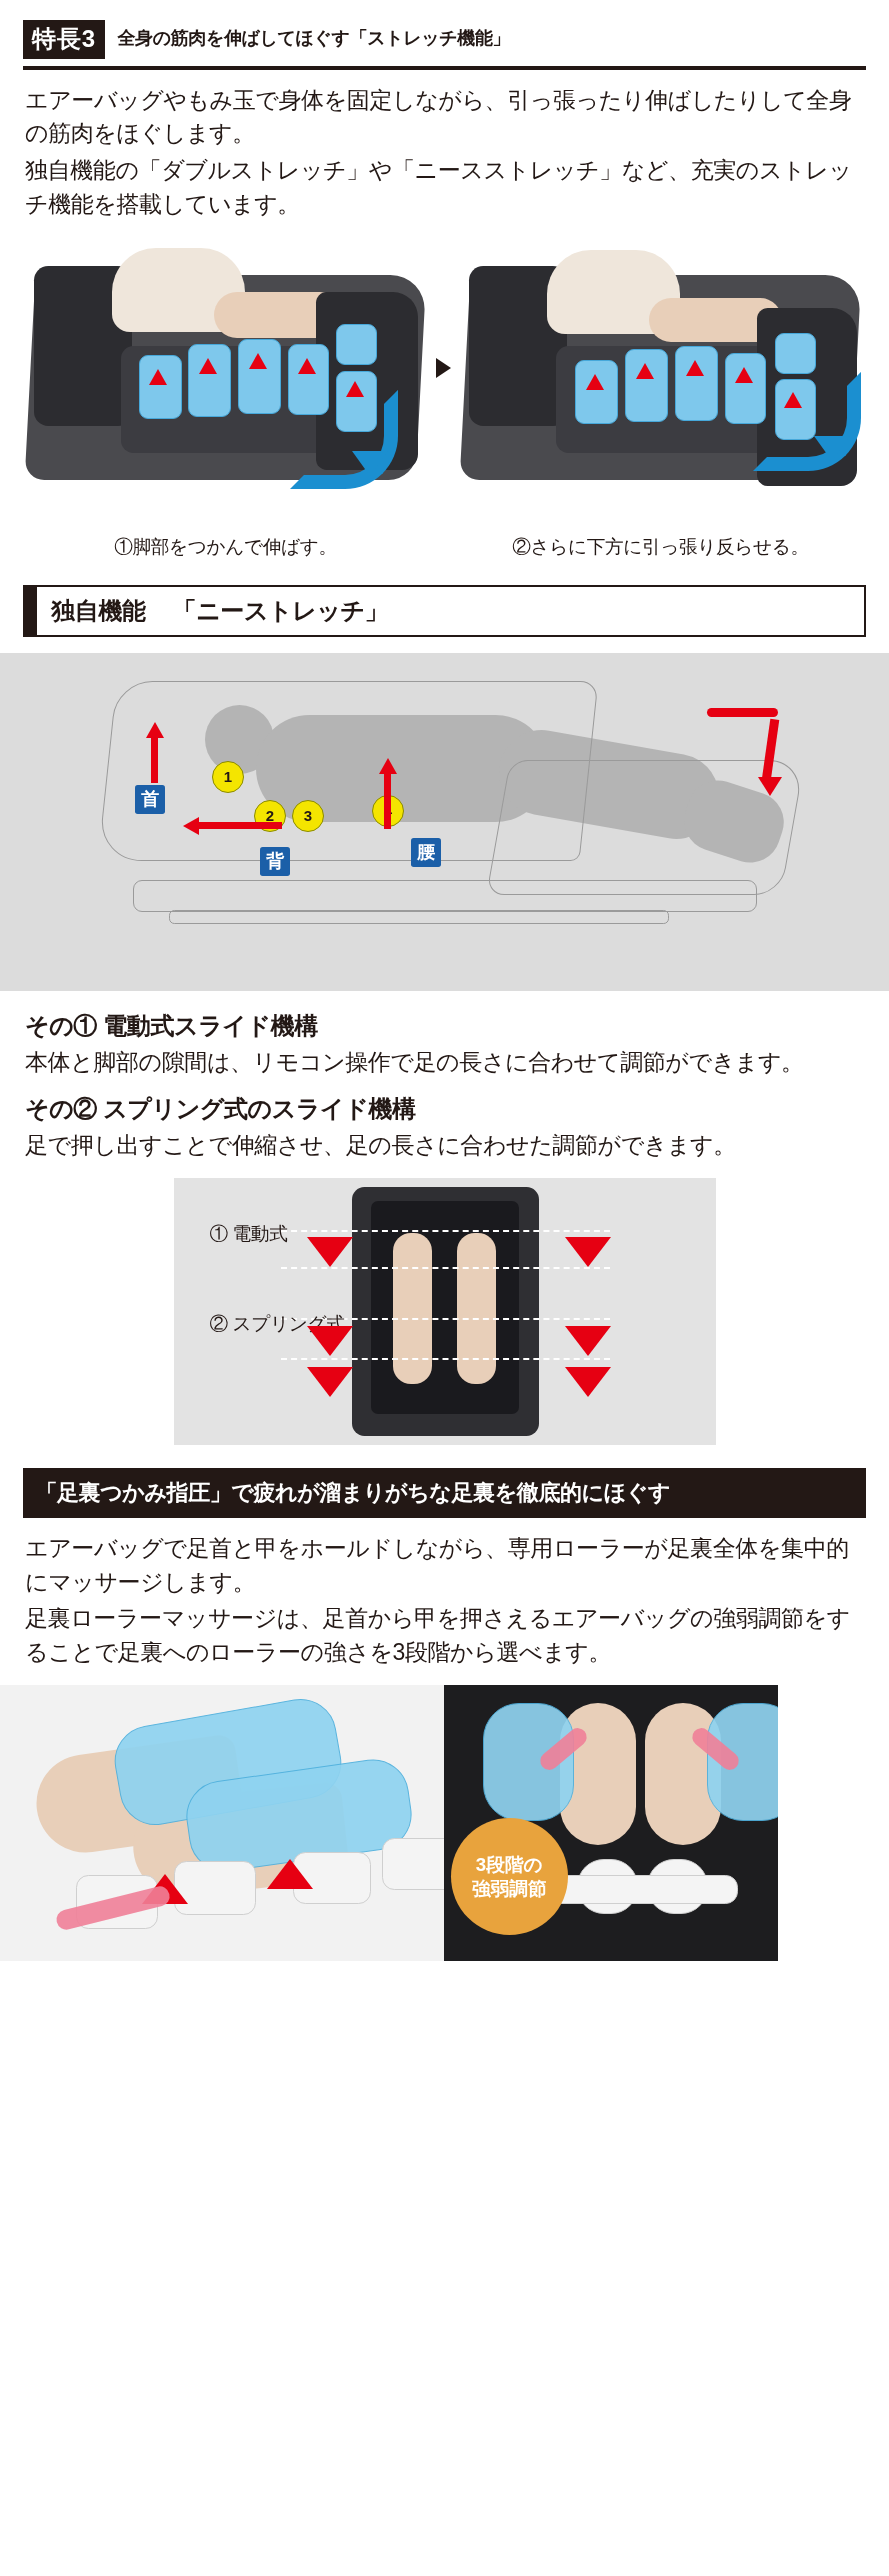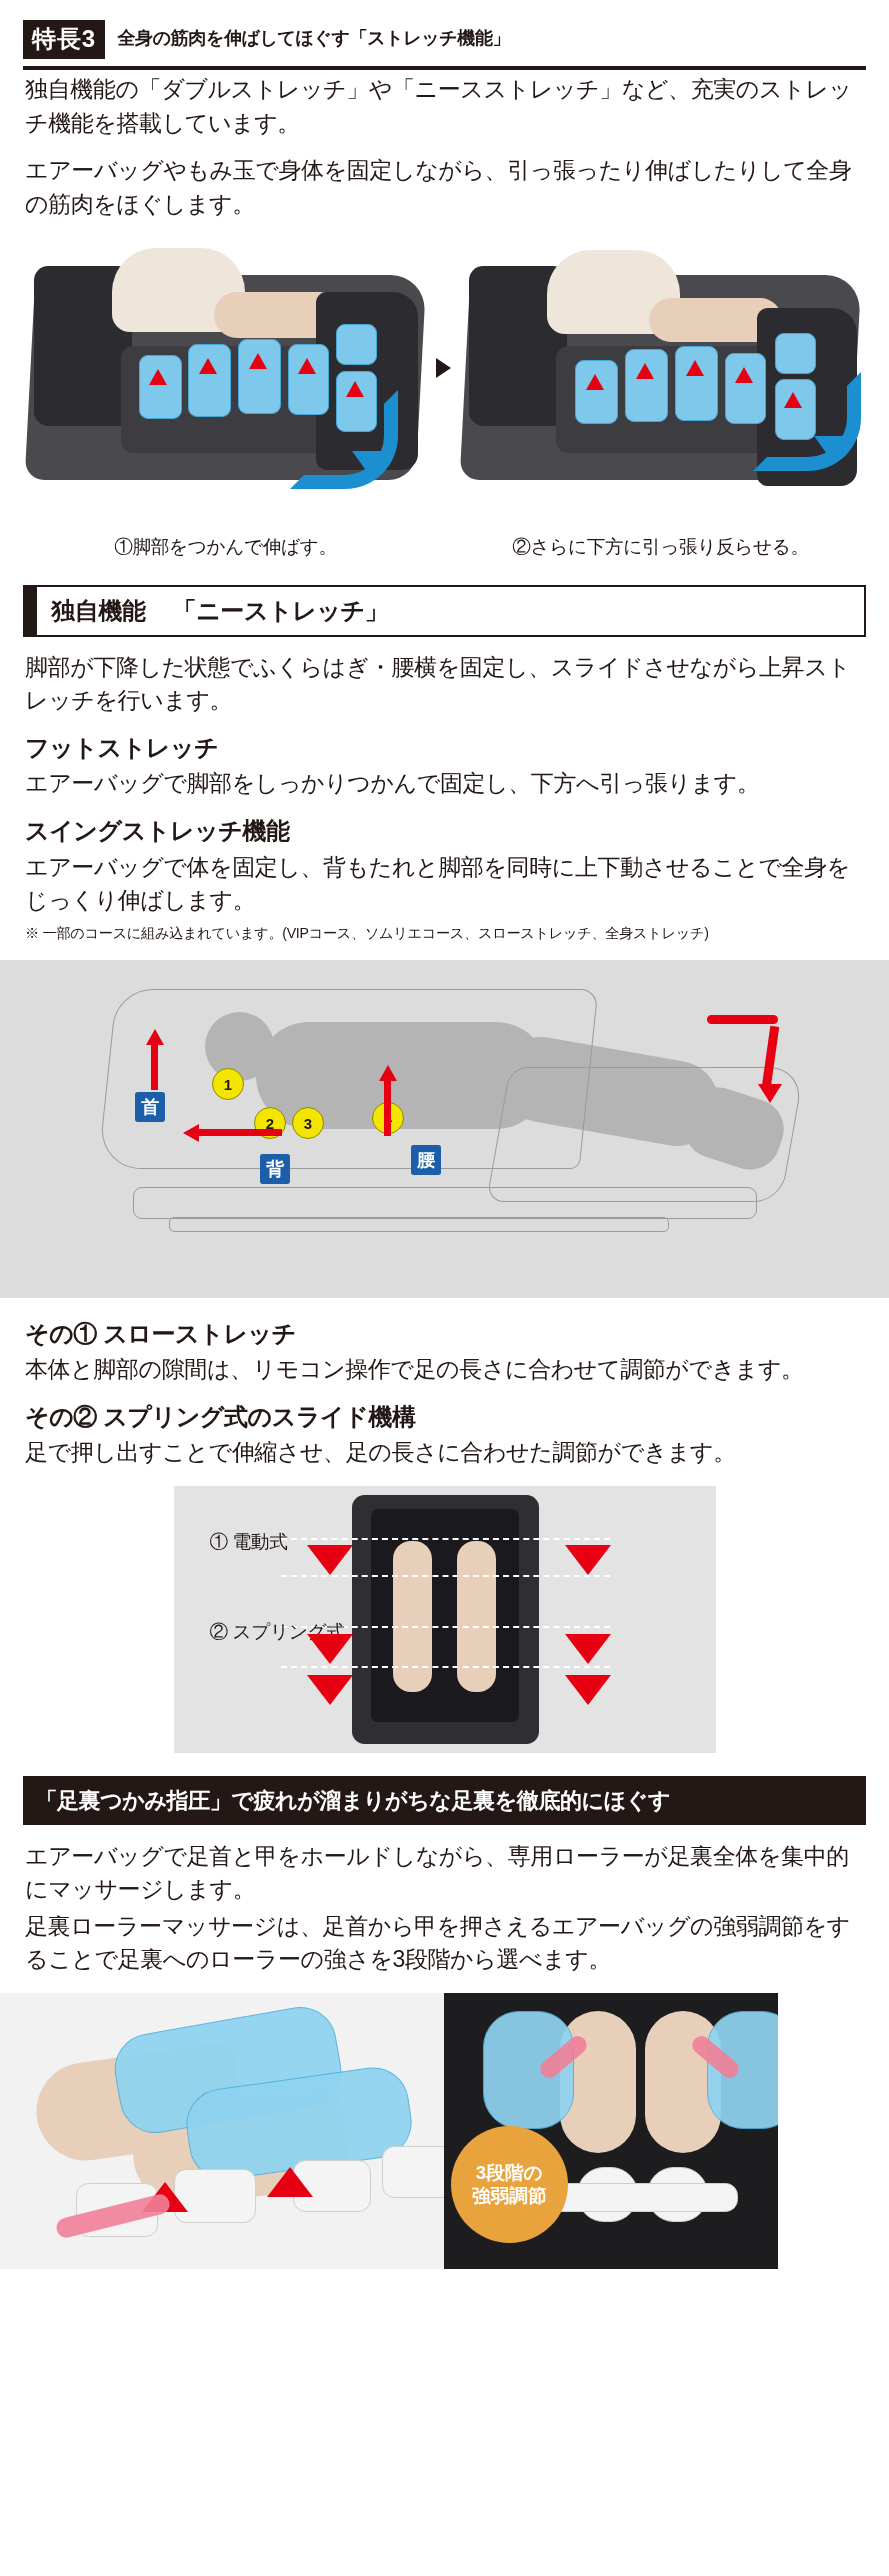--- a/index.html
+++ b/index.html
@@ -349,22 +349,22 @@
 <body>
 
 <div class="page">
 
   <div class="feature-head">
     <div class="feature-badge">特長3</div>
     <div class="feature-title">全身の筋肉を伸ばしてほぐす「ストレッチ機能」</div>
   </div>
 
   <div class="wrap">
+    <p class="body-text">エアーバッグやもみ玉で身体を固定しながら、引っ張ったり伸ばしたりして全身の筋肉をほぐします。</p>
     <p class="body-text tight">独自機能の「ダブルストレッチ」や「ニースストレッチ」など、充実のストレッチ機能を搭載しています。</p>
-    <p class="body-text">エアーバッグやもみ玉で身体を固定しながら、引っ張ったり伸ばしたりして全身の筋肉をほぐします。</p>
   </div>
 
   <div class="chairs">
 
     <div class="chair-panel">
       <div class="chair-base"></div>
       <div class="chair-dark" style="left:10.7px;top:27px;width:98px;height:160px;border-radius:14.2px;"></div>
       <div class="chair-seat" style="left:98px;top:107px;width:222px;height:107px;"></div>
       <div class="cloth" style="left:89px;top:9px;width:133px;height:84px;border-radius:44px 44px 18px 18px;"></div>
       <div class="skin" style="left:191px;top:53px;width:129px;height:46px;"></div>
@@ -421,31 +421,20 @@
     <div class="caption">①脚部をつかんで伸ばす。</div>
     <div class="caption spacer"></div>
     <div class="caption">②さらに下方に引っ張り反らせる。</div>
   </div>
 
   <div class="bar-heading">
     <span>独自機能</span>
     <span>「ニーストレッチ」</span>
   </div>
 
-  <div class="wrap">
-    <p class="body-text">脚部が下降した状態でふくらはぎ・腰横を固定し、スライドさせながら上昇ストレッチを行います。</p>
-
-    <p class="sub-head">フットストレッチ</p>
-    <p class="body-text tight">エアーバッグで脚部をしっかりつかんで固定し、下方へ引っ張ります。</p>
-
-    <p class="sub-head">スイングストレッチ機能</p>
-    <p class="body-text tight">エアーバッグで体を固定し、背もたれと脚部を同時に上下動させることで全身をじっくり伸ばします。</p>
-
-    <p class="note">※ 一部のコースに組み込まれています。(VIPコース、ソムリエコース、スローストレッチ、全身ストレッチ)</p>
-  </div>
 
   <div class="gray-figure">
 
     <div class="gf-body" style="left:205px;top:52px;width:69px;height:69px;"></div>
     <div class="gf-body" style="left:256px;top:62px;width:293px;height:107px;border-radius:62px;"></div>
     <div class="gf-body" style="left:498px;top:89px;width:222px;height:85px;border-radius:53px;transform:rotate(10deg);"></div>
     <div class="gf-body" style="left:685px;top:133px;width:98px;height:71px;border-radius:30px;transform:rotate(18deg);"></div>
 
     <div class="gf-outline" style="left:107px;top:28.5px;width:480px;height:178px;border-radius:36px 18px 9px 44px;transform:skewX(-6deg);"></div>
     <div class="gf-outline" style="left:498px;top:107px;width:293px;height:133px;border-radius:18px 36px 27px 18px;transform:skewX(-10deg);"></div>
@@ -469,21 +458,21 @@
 
     <div class="r-arrow" style="left:384px;top:117px;width:7.1px;height:59px;"></div>
     <div class="r-head" style="left:379px;top:105px;border-left:9px solid transparent;border-right:9px solid transparent;border-bottom:16px solid #e60012;"></div>
 
     <div class="r-arrow" style="left:766px;top:66px;width:9px;height:62px;transform:rotate(8deg);"></div>
     <div class="r-head" style="left:758px;top:124px;border-left:12.4px solid transparent;border-right:12.4px solid transparent;border-top:19.6px solid #e60012;"></div>
     <div class="r-arrow" style="left:707px;top:55px;width:71px;height:9px;border-radius:5.3px;"></div>
   </div>
 
   <div class="wrap">
-    <p class="sub-head" style="margin-top:19.6px;">その① スローストレッチ</p>
+    <p class="sub-head" style="margin-top:19.6px;">その① 電動式スライド機構</p>
     <p class="body-text tight">本体と脚部の隙間は、リモコン操作で足の長さに合わせて調節ができます。</p>
     <p class="sub-head">その② スプリング式のスライド機構</p>
     <p class="body-text tight">足で押し出すことで伸縮させ、足の長さに合わせた調節ができます。</p>
   </div>
 
   <div class="slide-figure">
     <div class="sf-chair" style="left:178px;top:9px;width:187px;height:249px;border-radius:12.4px;"></div>
     <div class="sf-chair" style="left:197px;top:23px;width:148px;height:213px;background:#1a1a1e;"></div>
     <div class="sf-leg" style="left:219px;top:55px;width:39px;height:151px;"></div>
     <div class="sf-leg" style="left:283px;top:55px;width:39px;height:151px;"></div>

